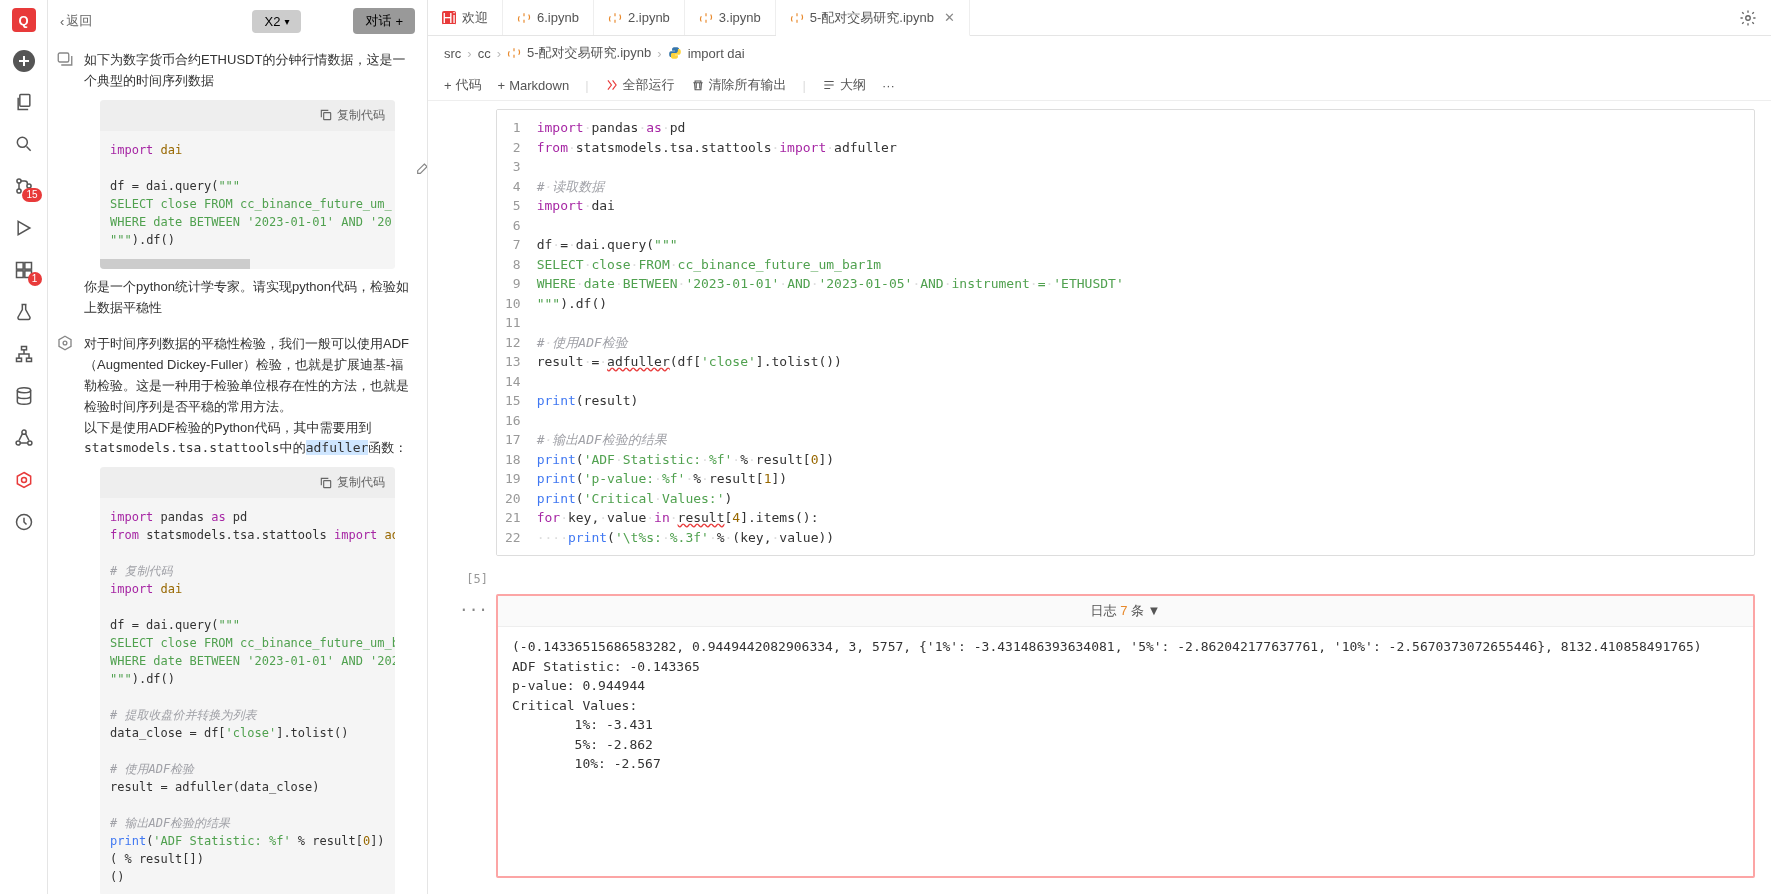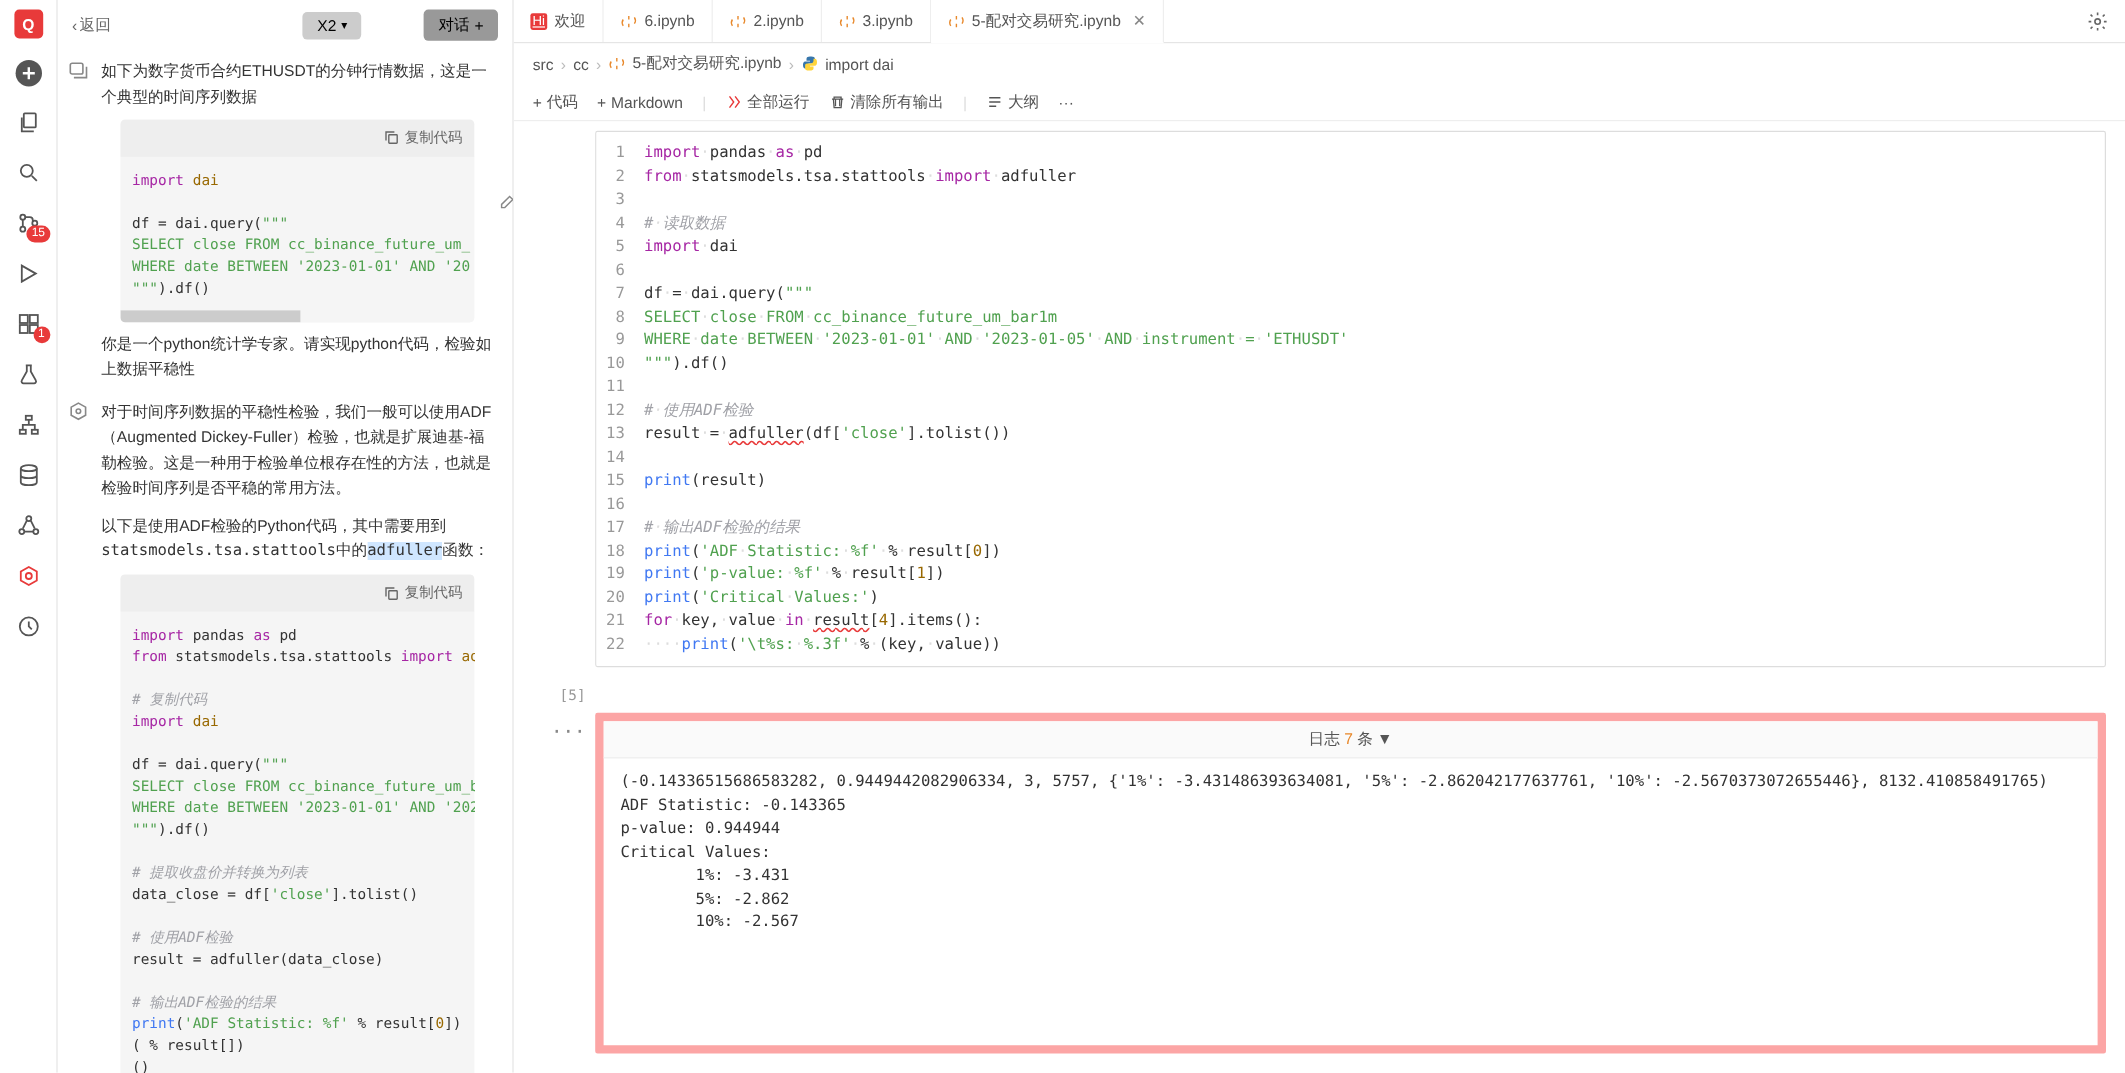--- a/index.html
+++ b/index.html
@@ -34,21 +34,21 @@
 .kw-import { color: #a626a4; }
 .kw-str { color: #50a14f; }
 .kw-name { color: #986801; }
 .kw-comment { color: #a0a1a7; font-style: italic; }
 .kw-func { color: #4078f2; }
 .main { flex: 1; display: flex; flex-direction: column; overflow: hidden; }
 .tabs { display: flex; border-bottom: 1px solid #e5e5e5; height: 36px; align-items: stretch; }
 .tab { display: flex; align-items: center; padding: 0 14px; gap: 6px; font-size: 13px; color: #555; cursor: pointer; border-right: 1px solid #eee; }
 .tab.active { background: #fff; border-bottom: 1px solid #fff; margin-bottom: -1px; }
 .tab-icon { width: 14px; height: 14px; }
-.tab-icon.hi { background: #e83a3a; color: #fff; font-size: 11px; display: flex; align-items: center; justify-content: center; border-radius: 2px; text-decoration: underline; }
+.tab-icon.hi { background: #e83a3a; color: #fff; font-size: 14px; display: flex; align-items: center; justify-content: center; border-radius: 2px; text-decoration: underline; }
 .tab-close { color: #888; margin-left: 4px; }
 .tabs-spacer { flex: 1; }
 .gear { padding: 0 14px; display: flex; align-items: center; color: #666; cursor: pointer; }
 .breadcrumb { display: flex; align-items: center; padding: 8px 16px; gap: 6px; font-size: 13px; color: #555; }
 .breadcrumb .sep { color: #bbb; }
 .bc-icon { width: 14px; height: 14px; }
 .toolbar { display: flex; align-items: center; padding: 6px 16px; gap: 16px; border-bottom: 1px solid #eee; font-size: 13px; color: #555; }
 .tb-btn { display: flex; align-items: center; gap: 4px; cursor: pointer; }
 .tb-sep { color: #ddd; }
 .editor-wrap { display: flex; flex: 1; overflow: hidden; flex-direction: column; padding: 8px 16px 16px 30px; gap: 8px; }
@@ -58,21 +58,21 @@
 .code-cell { flex: 1; border: 1px solid #ddd; border-radius: 2px; display: flex; overflow: hidden; background: #fff; }
 .ln-col { background: #fff; padding: 8px 10px 8px 8px; text-align: right; color: #999; font-family: Menlo, monospace; font-size: 13px; line-height: 1.5; user-select: none; border-right: none; }
 .code-col { padding: 8px 0 8px 6px; font-family: Menlo, monospace; font-size: 13px; line-height: 1.5; white-space: pre; flex: 1; overflow-x: auto; }
 .tok-kw { color: #a626a4; }
 .tok-str { color: #50a14f; }
 .tok-com { color: #a0a1a7; font-style: italic; }
 .tok-fn { color: #4078f2; }
 .tok-num { color: #986801; }
 .squiggle { text-decoration: underline wavy #e83a3a; }
 .ws { color: #ddd; }
-.output-block { flex: 1; border: 7px solid #fca5a5; border-radius: 2px; overflow: hidden; }
+.output-block { flex: 1; border: 2px solid #fca5a5; border-radius: 2px; overflow: hidden; }
 .output-head { text-align: center; padding: 6px; font-size: 13px; color: #555; border-bottom: 1px solid #eee; cursor: pointer; background: #fafafa; }
 .output-head .ocnt { color: #e8892c; }
 .output-body { padding: 10px 14px; font-family: Menlo, monospace; font-size: 13px; line-height: 1.5; white-space: pre; color: #333; overflow-x: auto; }
 svg { display: block; }
 .nb-ico { width: 14px; height: 14px; display: inline-block; }
 </style>
 </head>
 <body>
 
 <div class="app">
@@ -209,21 +209,21 @@
 
       <div class="chat-msg">
         <div class="msg-avatar">
           <svg width="18" height="18" viewBox="0 0 24 24" fill="none" stroke="currentColor" stroke-width="1.8">
               <path d="M12 3l8 4.5v9L12 21l-8-4.5v-9z"></path>
               <circle cx="12" cy="12" r="2.5"></circle>
             </svg>
         </div>
         <div class="msg-content">
           <div>对于时间序列数据的平稳性检验，我们一般可以使用ADF（Augmented Dickey-Fuller）检验，也就是扩展迪基-福勒检验。这是一种用于检验单位根存在性的方法，也就是检验时间序列是否平稳的常用方法。</div>
-          <div style="margin-top:11px">
+          <div style="margin-top:0">
             <span>以下是使用ADF检验的Python代码，其中需要用到</span><span class="inline-code">statsmodels.tsa.stattools</span><span>中的</span><span class="inline-code hl">adfuller</span><span>函数：</span>
           </div>
           <div class="code-block">
             <div class="code-header">
               <svg width="14" height="14" viewBox="0 0 24 24" fill="none" stroke="currentColor" stroke-width="2">
                   <rect x="8" y="8" width="12" height="12" rx="1"></rect>
                   <path d="M4 16V4h12"></path>
                 </svg>
               <span>复制代码</span>
             </div>

